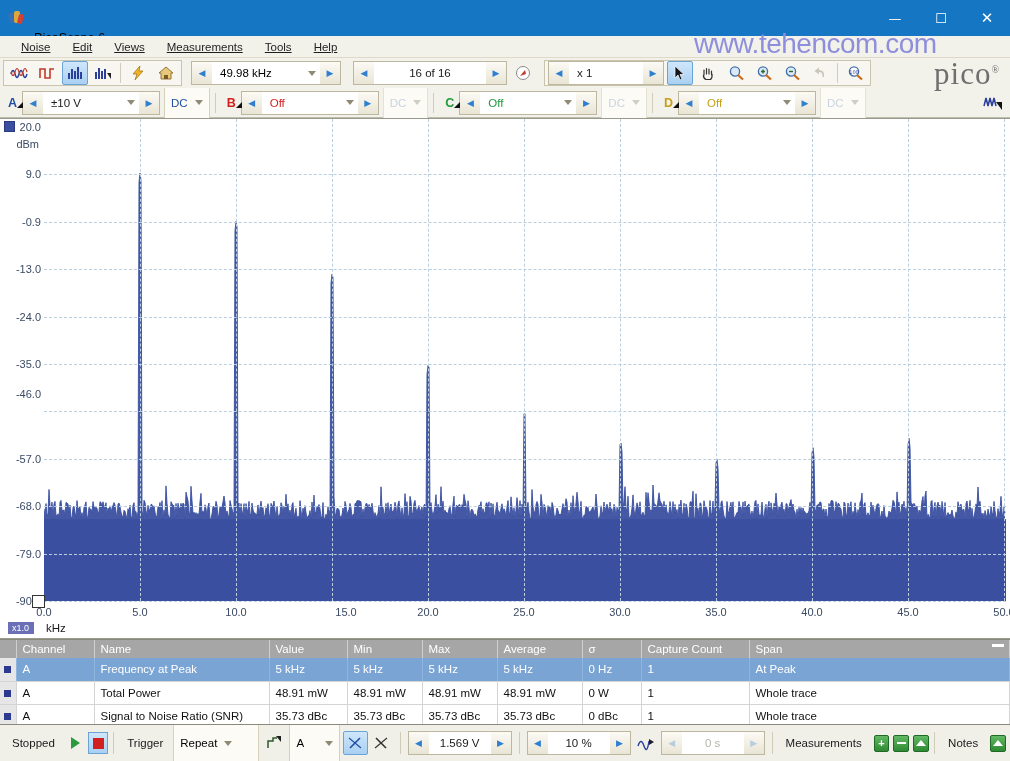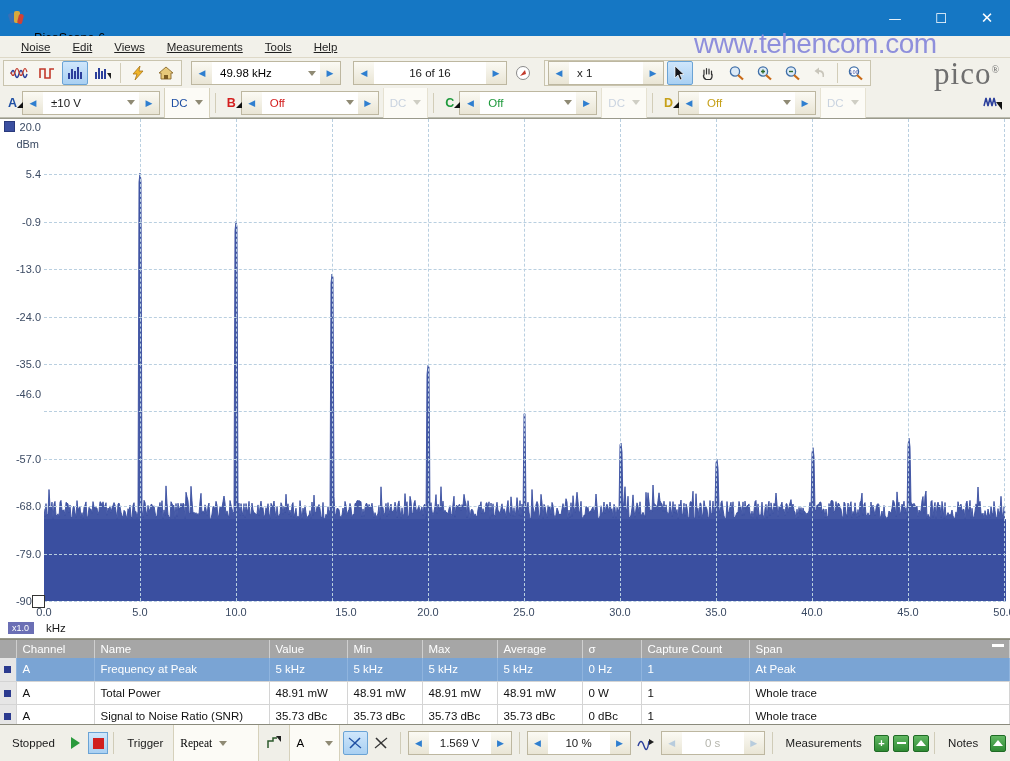--- a/index.html
+++ b/index.html
@@ -509,21 +509,21 @@
           <path d="M13 8 L19 8 L19 16 Z" fill="#111"></path>
         </svg>
     </div>
   </div>
 
   <div class="scope-wrap">
     <div class="scope">
       <div class="ch-marker"></div>
       <div class="yaxis" id="yaxis">
           <div class="ytick" style="top: 8px;">20.0</div>
-          <div class="ytick" style="top: 55.4px;">5.4</div>
+          <div class="ytick" style="top: 55.4px;">9.0</div>
           <div class="ytick" style="top: 102.8px;">-0.9</div>
           <div class="ytick" style="top: 150.2px;">-13.0</div>
           <div class="ytick" style="top: 197.6px;">-24.0</div>
           <div class="ytick" style="top: 245px;">-35.0</div>
           <div class="ytick" style="top: 275px;">-46.0</div>
           <div class="ytick" style="top: 339.8px;">-57.0</div>
           <div class="ytick" style="top: 387.2px;">-68.0</div>
           <div class="ytick" style="top: 434.6px;">-79.0</div>
           <div class="ytick" style="top: 482px;">-90.0</div>
           <div class="yunit" style="top: 19px;">dBm</div>
@@ -648,21 +648,21 @@
   <div class="status">
     <span class="st-text">Stopped</span>
     <div style="padding:0 8px;">
         <div class="play-tri"></div>
       </div>
     <div class="stop-btn">
         <div class="stop-sq"></div>
       </div>
     <div class="st-sep"></div>
     <span class="st-text">Trigger</span>
-    <div class="coup" style="width:92px;font-family:Liberation Serif, serif;">
+    <div class="coup" style="width:92px;">
       <span>Repeat</span>
       <span class="caret"></span>
     </div>
     <div class="tbtn">
       <svg width="17" height="16" viewBox="0 0 17 16">
           <path d="M2 13 L2 6 L7 6 L7 3 L11 3" fill="none" stroke="#2b5a2b" stroke-width="1.5"></path>
           <path d="M10 1 L15 1 L15 7 Z" fill="#1f1f1f"></path>
         </svg>
     </div>
     <div class="coup" style="width:54px;justify-content:space-between;">

